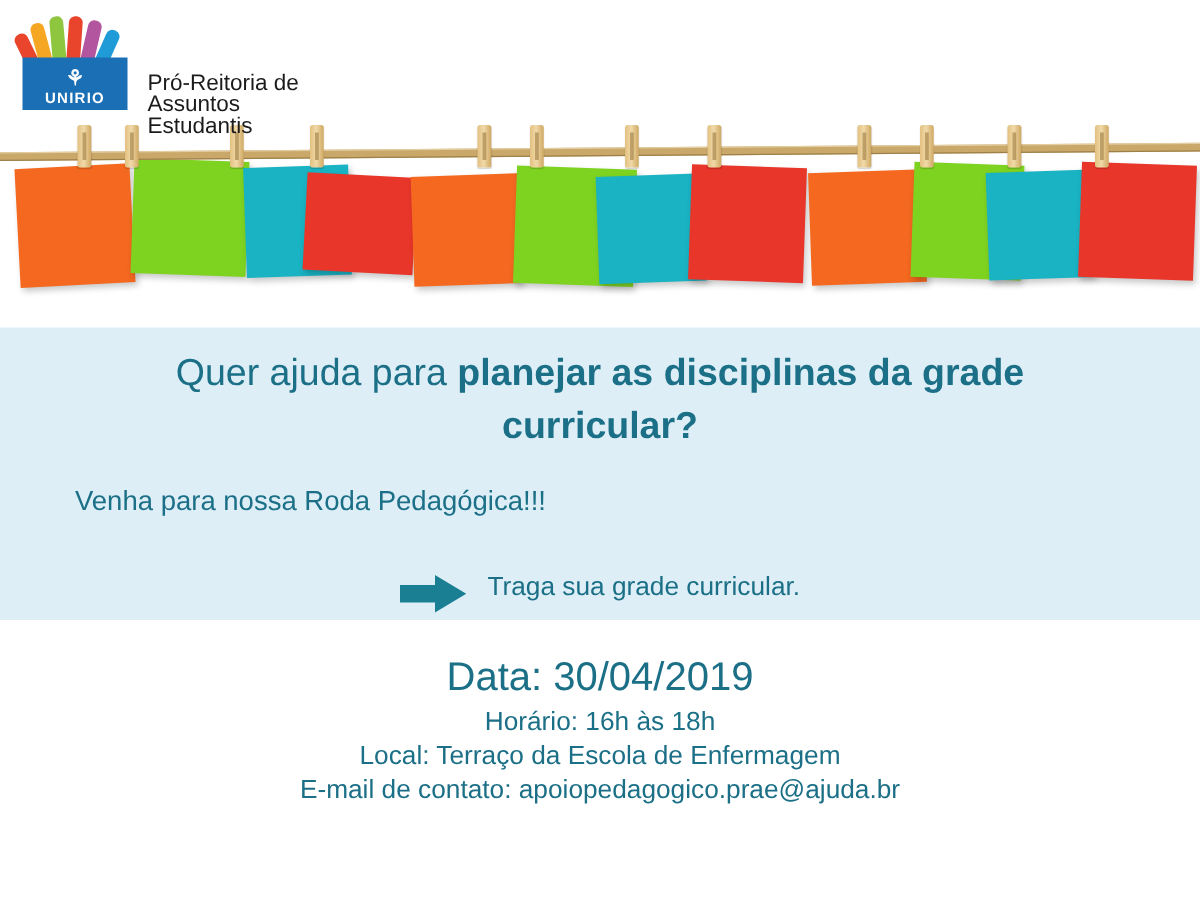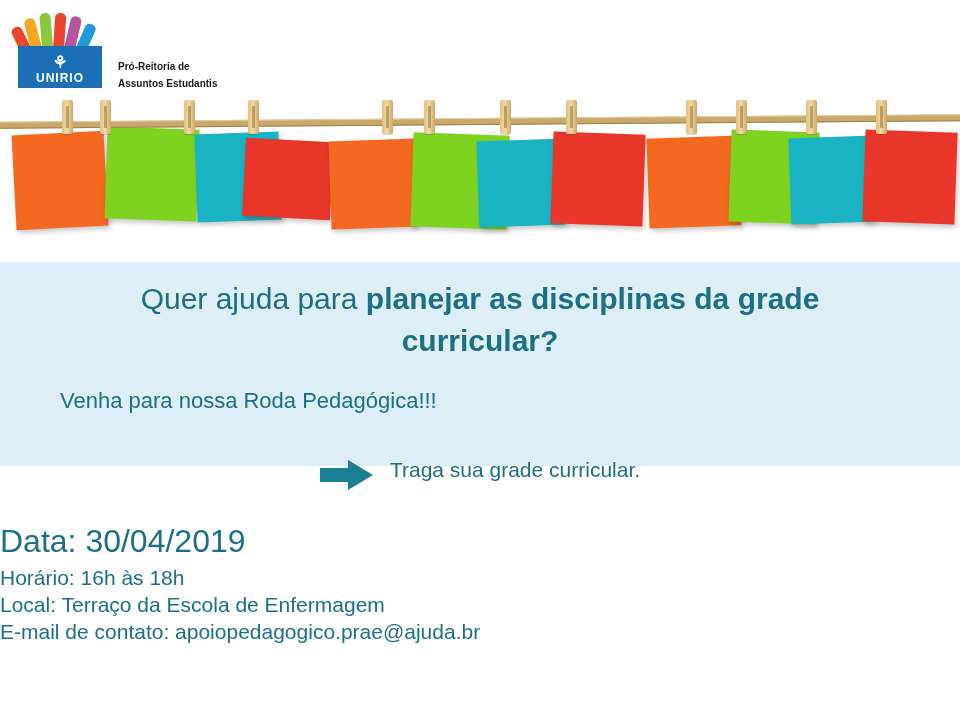--- a/index.html
+++ b/index.html
@@ -88,22 +88,22 @@
     letter-spacing: 1px;
     font-weight: bold;
     line-height: 14px;
   }
   .logo-text {
     position: absolute;
     left: 108px;
     top: 52px;
     width: 150px;
     color: #1b1b1b;
-    font-size: 10px;
-    font-weight: bold;
+    font-size: 18px;
+    font-weight: normal;
     line-height: 17px;
   }
 
   
   .rope {
     position: absolute;
     left: -6px;
     top: 118px;
     width: 972px;
     height: 5px;
@@ -138,21 +138,21 @@
     z-index: 20;
     box-shadow: 2px 3px 5px rgba(0,0,0,.22);
   }
 
   
   .band {
     position: absolute;
     left: 0;
     top: 262px;
     width: 960px;
-    height: 204px;
+    height: 234px;
     background: #ddeef7;
   }
   .headline {
     position: absolute;
     left: 60px;
     top: 16px;
     width: 840px;
     text-align: center;
     color: #1b6f86;
     font-size: 30px;
@@ -186,21 +186,21 @@
     color: #1b6f86;
     font-size: 21px;
   }
 
   
   .details {
     position: absolute;
     left: 0;
     top: 520px;
     width: 960px;
-    text-align: left;
+    text-align: center;
     color: #1b6f86;
   }
   .d-date {
     font-size: 32px;
     line-height: 42px;
     margin-bottom: 2px;
   }
   .d-line {
     font-size: 21px;
     line-height: 27px;

